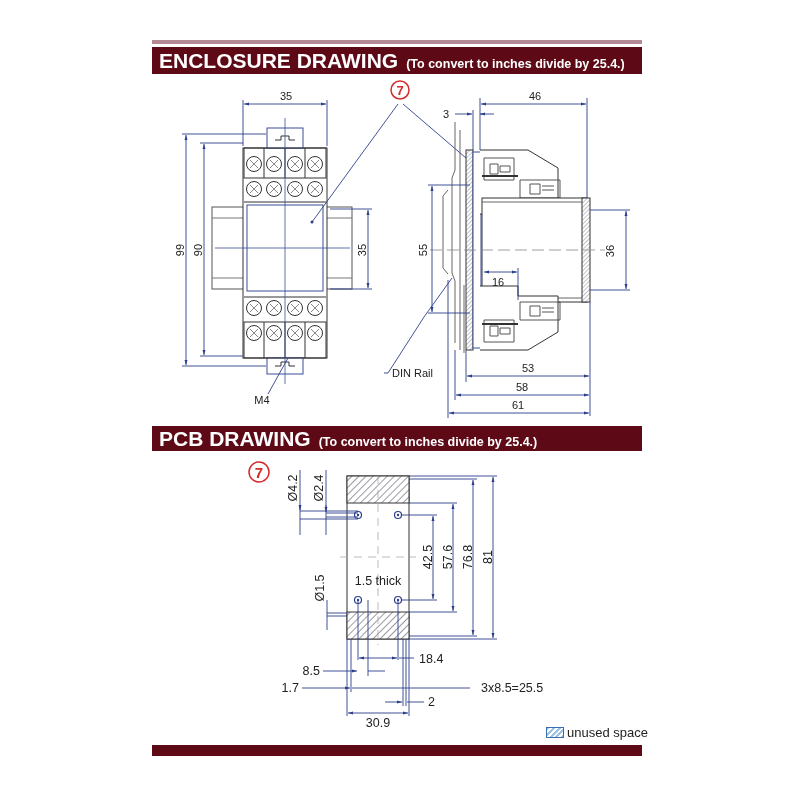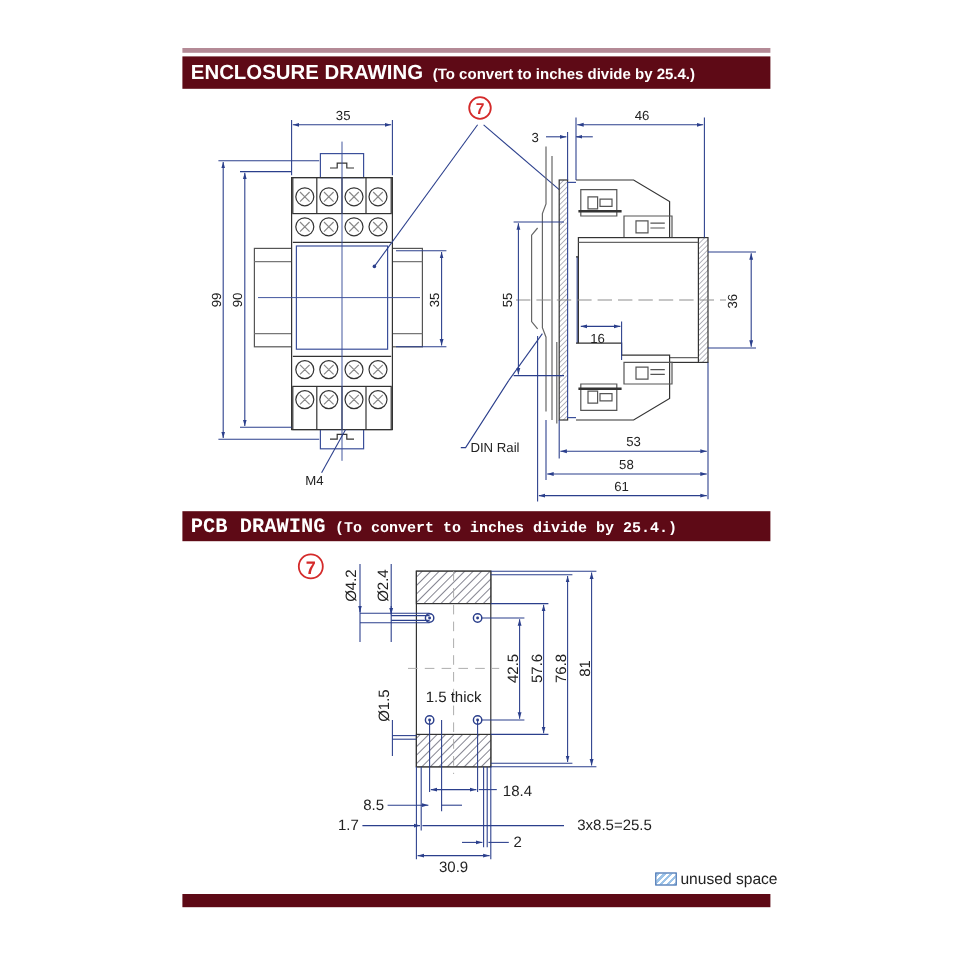--- a/index.html
+++ b/index.html
@@ -1,22 +1,22 @@
 <!DOCTYPE html>
 <html><head>
   <meta charset="utf-8">
   <style>
     html, body { margin:0; padding:0; background:#ffffff; }
     body { width:800px; height:800px; position:relative; overflow:hidden; font-family:"Liberation Sans", sans-serif; }
     .topline { position:absolute; left:152px; top:40px; width:490px; height:4px; background:#b48a96; }
     .banner { position:absolute; left:152px; width:490px; background:#5e0a16; color:#fff; font-family:"Liberation Sans", sans-serif; font-weight:bold; box-sizing:border-box; padding-left:7px; white-space:nowrap; }
-    .banner .big { font-size:17px; }
+    .banner .big { font-size:21px; }
     .banner .small { font-size:12.5px; margin-left:8px; }
     .banner1 { top:47px; height:27px; line-height:28px; }
-    .banner2 { top:426px; height:25px; line-height:26px;font-family:Liberation Mono, monospace; }
+    .banner2 { top:426px; height:25px; line-height:26px; }
     .footbar { position:absolute; left:152px; top:745px; width:490px; height:11px; background:#5e0a16; }
     svg { position:absolute; left:0; top:0; }
     .legend { position:absolute; left:534px; top:725px; height:14px; display:flex; align-items:center; font-size:13px; color:#222;padding-left:12px; }
     .legend .swatch { width:16px; height:9px; border:1px solid #3a6cb0; margin-right:3px;
       background: repeating-linear-gradient(135deg, #9cc3e8 0 2px, #ffffff 2px 4px); }
   </style>
 </head>
 <body>
 
 <div class="topline"></div>

